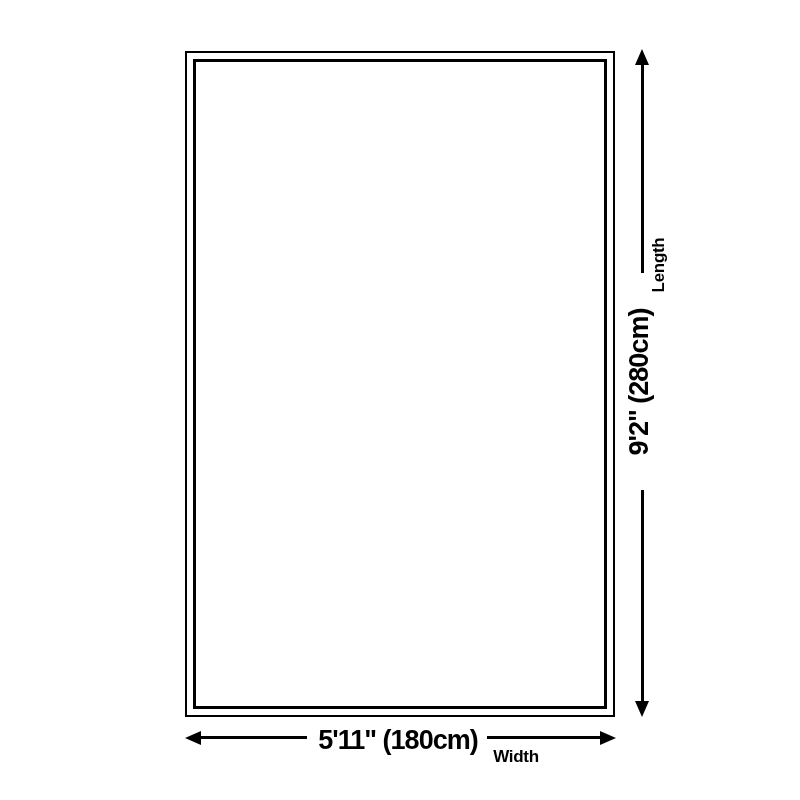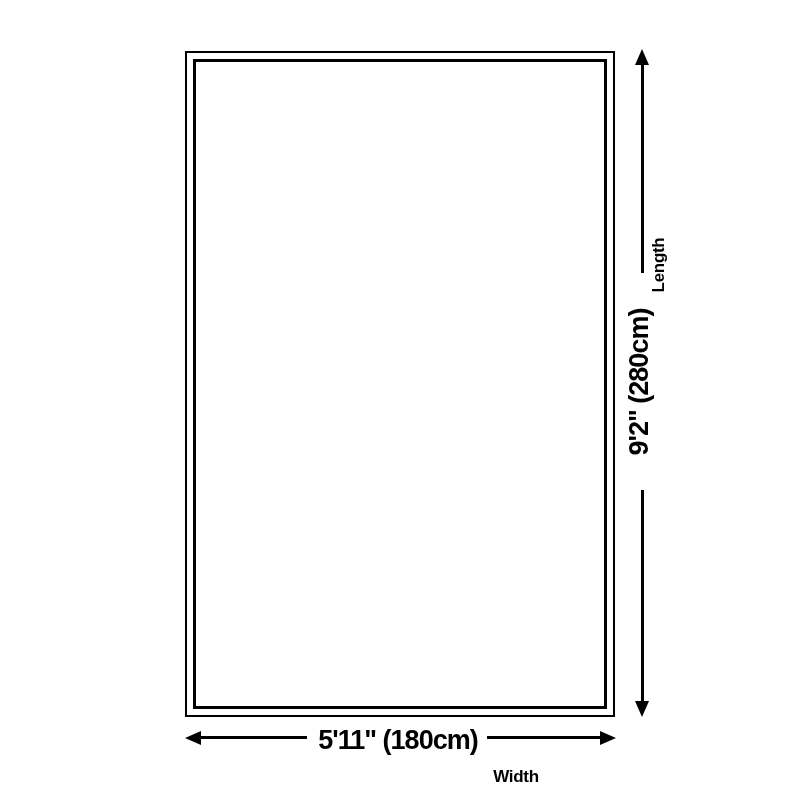--- a/index.html
+++ b/index.html
@@ -116,18 +116,18 @@
     <div class="dim-label rot" style="left:658px; top:265px;">Length</div>
     <div class="dim-value rot" style="left:639px; top:382px;">9'2" (280cm)</div>
     <div class="vline" style="left:641px; top:490px; height:213px;"></div>
     <div class="arrow arrow-down" style="left:635px; top:701px;"></div>
   </div>
 
   <div>
     <div class="arrow arrow-left" style="left:185px; top:731px;"></div>
     <div class="hline" style="left:199px; top:736px; width:108px;"></div>
     <div class="dim-value ctr" style="left:398px; top:740px;">5'11" (180cm)</div>
-    <div class="dim-label ctr" style="left:516px; top:776px;">Width</div>
+    <div class="dim-label ctr" style="left:516px; top:756px;">Width</div>
     <div class="hline" style="left:487px; top:736px; width:114px;"></div>
     <div class="arrow arrow-right" style="left:600px; top:731px;"></div>
   </div>
 
 </div>
 
 </body></html>

